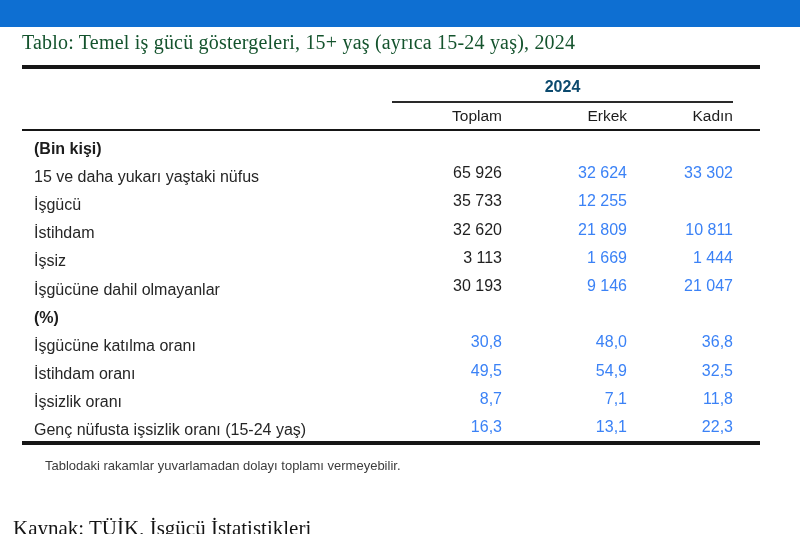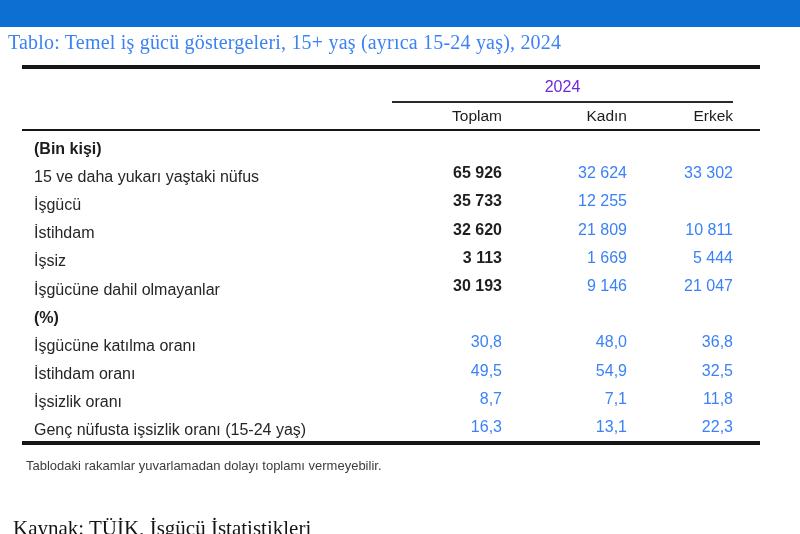--- a/index.html
+++ b/index.html
@@ -9,23 +9,23 @@
     position: relative;
     font-family: "Liberation Sans", sans-serif;
     color: #222;
     overflow: hidden;
   }
   .blue-bar {
     position: absolute; top: 0; left: 0; width: 800px; height: 27px;
     background: #0e6fd2;
   }
   .doc-title {
-    position: absolute; left: 8px; top: 31px;
+    position: absolute; left: 22px; top: 31px;
     font-family: "Liberation Serif", serif;
-    font-size: 20px; color: #3b82f6;
+    font-size: 20px; color: #14532d;
     letter-spacing: 0.2px;
     white-space: nowrap;
   }
   .table-wrap {
     position: absolute; left: 22px; top: 65px; width: 738px;
   }
   .rule { background: #161616; width: 100%; }
   .rule.top { height: 4px; }
   .rule.mid { height: 2px; }
   .rule.bottom { height: 4px; }
@@ -33,37 +33,37 @@
     display: grid;
     grid-template-columns: 1fr 110px 125px 106px;
     padding-left: 12px; padding-right: 27px;
     box-sizing: border-box;
     align-items: center;
   }
   .year-row { height: 34px; }
   .year-span {
     grid-column: 2 / 5;
     text-align: center;
-    font-weight: normal; font-size: 16px; color: #6d28d9;
+    font-weight: bold; font-size: 16px; color: #0c4a6e;
     border-bottom: 2px solid #2a2a2a;
     padding-bottom: 5px;
     align-self: end;
   }
   .colhead-row { height: 26px; }
   .colhead {
     text-align: right;
     font-weight: normal; font-size: 15.5px; color: #1c1c1c;
   }
   .tbody .trow { height: 28.2px; }
   .cell.label { font-size: 16px; color: #262626; white-space: nowrap; margin-top: 7px; }
   .cell.num { text-align: right; font-size: 16px; color: #3b82f6; font-variant-numeric: tabular-nums; }
   .trow.section .cell.label { font-weight: bold; color: #1c1c1c; }
-  .trow.emph-first .cell.num.c0 { font-weight: bold; color: #1f1f1f; }
+  .trow.emph-first .cell.num.c0 { font-weight: normal; color: #1f1f1f; }
   .footnote {
-    position: absolute; left: 26px; top: 458px;
+    position: absolute; left: 45px; top: 458px;
     font-size: 13px; color: #3c3c3c;
     white-space: nowrap;
   }
   .source-line {
     position: absolute; left: 13px; top: 516px;
     font-family: "Liberation Serif", serif;
     font-size: 21px; color: #141414;
     white-space: nowrap;
   }
 </style>
@@ -78,22 +78,22 @@
   <div class="rule top"></div>
 
   <div class="grid year-row">
     <div></div>
     <div class="year-span">2024</div>
   </div>
 
   <div class="grid colhead-row">
     <div></div>
     <div class="colhead">Toplam</div>
+    <div class="colhead">Erkek</div>
     <div class="colhead">Kadın</div>
-    <div class="colhead">Erkek</div>
   </div>
 
   <div class="rule mid"></div>
 
   <div class="tbody">
   <div class="grid trow section">
     <div class="cell label">(Bin kişi)</div>
     <div class="cell num c0"></div>
     <div class="cell num c1"></div>
     <div class="cell num c2"></div>
@@ -116,21 +116,21 @@
     <div class="cell label">İstihdam</div>
     <div class="cell num c0">32 620</div>
     <div class="cell num c1">21 809</div>
     <div class="cell num c2">10 811</div>
   </div>
 
   <div class="grid trow emph-first">
     <div class="cell label">İşsiz</div>
     <div class="cell num c0">3 113</div>
     <div class="cell num c1">1 669</div>
-    <div class="cell num c2">5 444</div>
+    <div class="cell num c2">1 444</div>
   </div>
 
   <div class="grid trow emph-first">
     <div class="cell label">İşgücüne dahil olmayanlar</div>
     <div class="cell num c0">30 193</div>
     <div class="cell num c1">9 146</div>
     <div class="cell num c2">21 047</div>
   </div>
 
   <div class="grid trow section">

